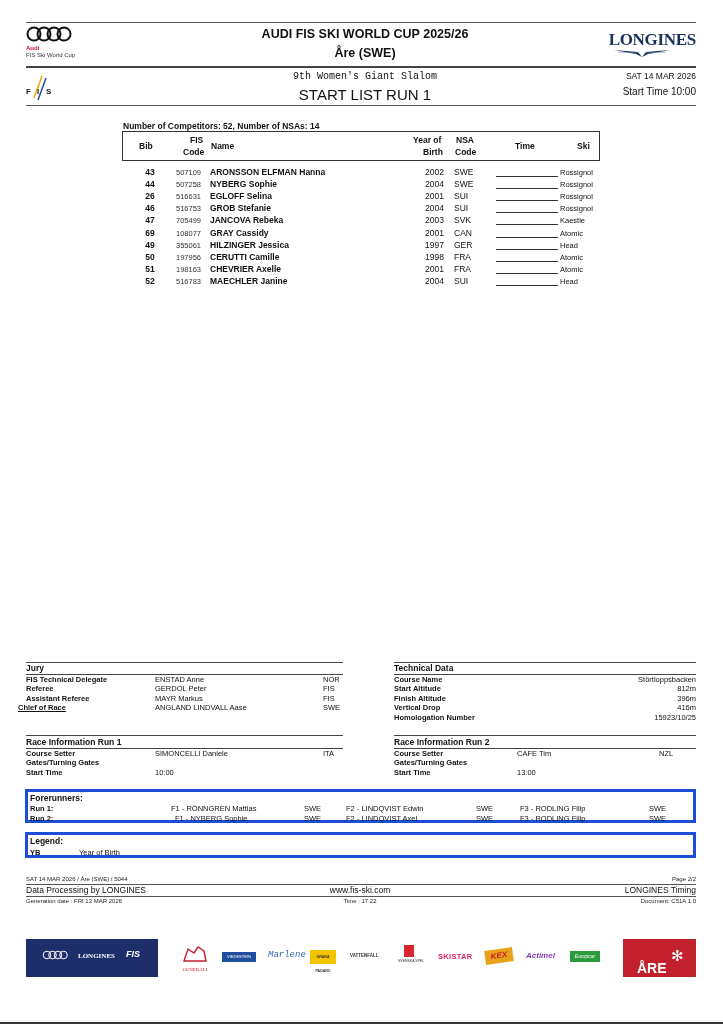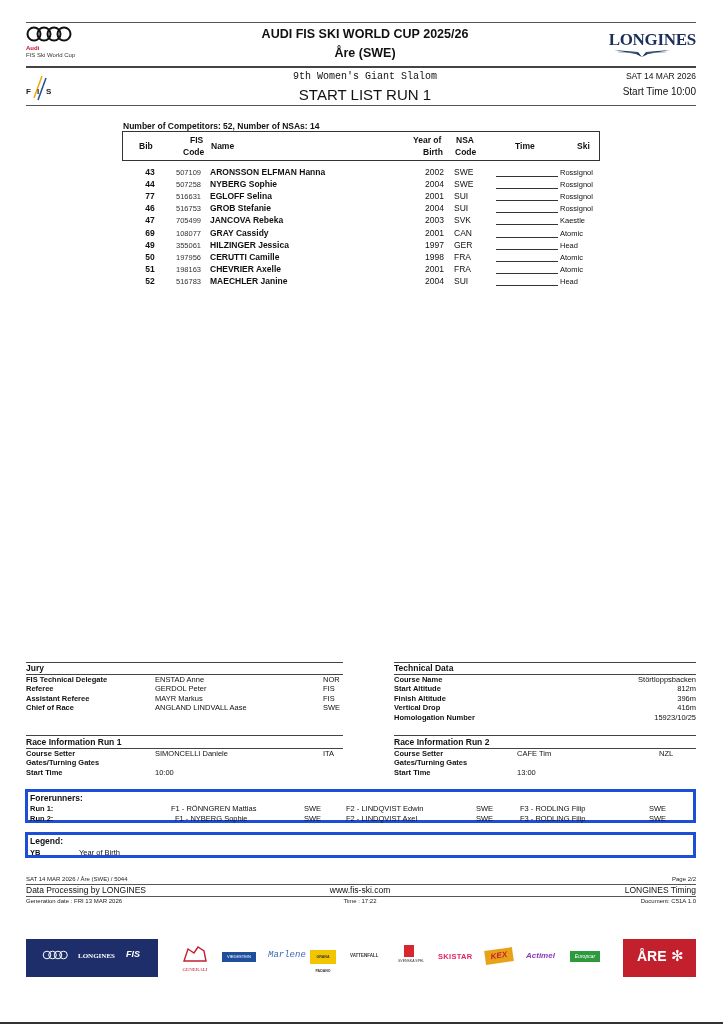--- a/index.html
+++ b/index.html
@@ -125,21 +125,21 @@
     <div class="row" style="top: 179.1px;">
       <span class="c-bib">44</span>
       <span class="c-code">507258</span>
       <span class="c-name">NYBERG Sophie</span>
       <span class="c-year">2004</span>
       <span class="c-nsa">SWE</span>
       <span class="c-time"></span>
       <span class="c-ski">Rossignol</span>
     </div>
     <div class="row" style="top: 191.2px;">
-      <span class="c-bib">77</span>
+      <span class="c-bib">26</span>
       <span class="c-code">516631</span>
       <span class="c-name">EGLOFF Selina</span>
       <span class="c-year">2001</span>
       <span class="c-nsa">SUI</span>
       <span class="c-time"></span>
       <span class="c-ski">Rossignol</span>
     </div>
     <div class="row" style="top: 203.3px;">
       <span class="c-bib">46</span>
       <span class="c-code">516753</span>
@@ -211,21 +211,21 @@
 <div id="jury">
     <div class="lbl" style="left: 26px; top: 675px;">FIS Technical Delegate</div>
     <div class="val" style="left: 155px; top: 675px;">ENSTAD Anne</div>
     <div class="val" style="left: 323px; top: 675px;">NOR</div>
     <div class="lbl" style="left: 26px; top: 684.4px;">Referee</div>
     <div class="val" style="left: 155px; top: 684.4px;">GERDOL Peter</div>
     <div class="val" style="left: 323px; top: 684.4px;">FIS</div>
     <div class="lbl" style="left: 26px; top: 693.8px;">Assistant Referee</div>
     <div class="val" style="left: 155px; top: 693.8px;">MAYR Markus</div>
     <div class="val" style="left: 323px; top: 693.8px;">FIS</div>
-    <div class="lbl" style="left: 26px; top: 703.2px;">Chief of Race</div>
+    <div class="lbl" style="left: 18px; top: 703.2px; text-decoration: underline;">Chief of Race</div>
     <div class="val" style="left: 155px; top: 703.2px;">ANGLAND LINDVALL Aase</div>
     <div class="val" style="left: 323px; top: 703.2px;">SWE</div>
   </div>
 
 <div class="sec-line" style="left:394px;top:662px;width:302px;"></div>
 <div class="sec-title" style="left:394px;top:663px;">Technical Data</div>
 <div class="sec-line" style="left:394px;top:674px;width:302px;border-top-width:1.5px;"></div>
 <div id="tech">
     <div class="lbl" style="left: 394px; top: 675px;">Course Name</div>
     <div class="val r" style="left: 560px; width: 136px; top: 675px;">Störtloppsbacken</div>
@@ -318,17 +318,17 @@
 <div class="sp" style="left:310px;top:950px;width:26px;height:14px;background:#f2c500;color:#333;font-size:3.5px;text-align:center;line-height:14px;font-weight:bold;">GRANA PADANO</div>
 <div class="sp" style="left:350px;top:953px;font-size:4.5px;font-weight:bold;color:#333;">VATTENFALL</div>
 <div class="sp" style="left:404px;top:945px;width:10px;height:12px;background:#d7262d;"></div>
 <div class="sp" style="left:398px;top:959px;font-size:3.5px;color:#333;">SVENSKA SPEL</div>
 <div class="sp" style="left:438px;top:952px;font-size:7.5px;font-weight:bold;color:#e0245e;letter-spacing:0.3px;">SKISTAR</div>
 <div class="sp" style="left:485px;top:949px;width:28px;height:14px;background:#e8a21a;color:#c3202e;font-size:8px;font-weight:bold;font-style:italic;text-align:center;line-height:14px;transform:rotate(-8deg);">KEX</div>
 <div class="sp" style="left:526px;top:951px;font-size:8px;font-style:italic;font-weight:bold;color:#8a3bb5;">Actimel</div>
 <div class="sp" style="left:570px;top:951px;width:30px;height:11px;background:#2e9a3e;color:#fff;font-size:5px;font-style:italic;text-align:center;line-height:11px;">Europcar</div>
 
 <div class="abs sp-right">
-  <div class="abs" style="left:14px;top:9px;font-size:14px;font-weight:bold;color:#fff;">ÅRE</div>
+  <div class="abs" style="left:14px;top:21px;font-size:14px;font-weight:bold;color:#fff;">ÅRE</div>
   <div class="abs" style="left:48px;top:8px;font-size:15px;color:#fff;">✻</div>
 </div>
 
 <div class="abs bottom-bar"></div>
 
 </body></html>

